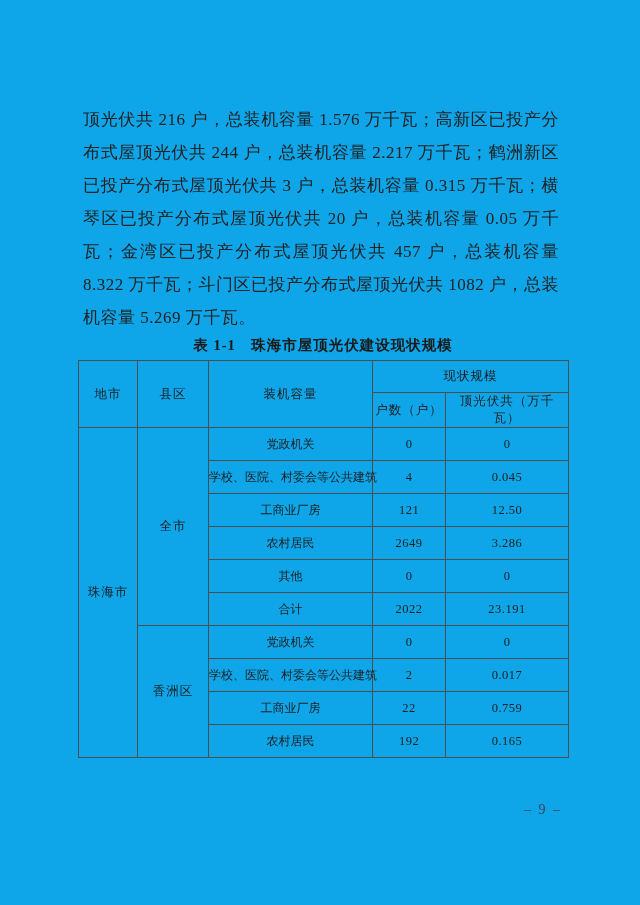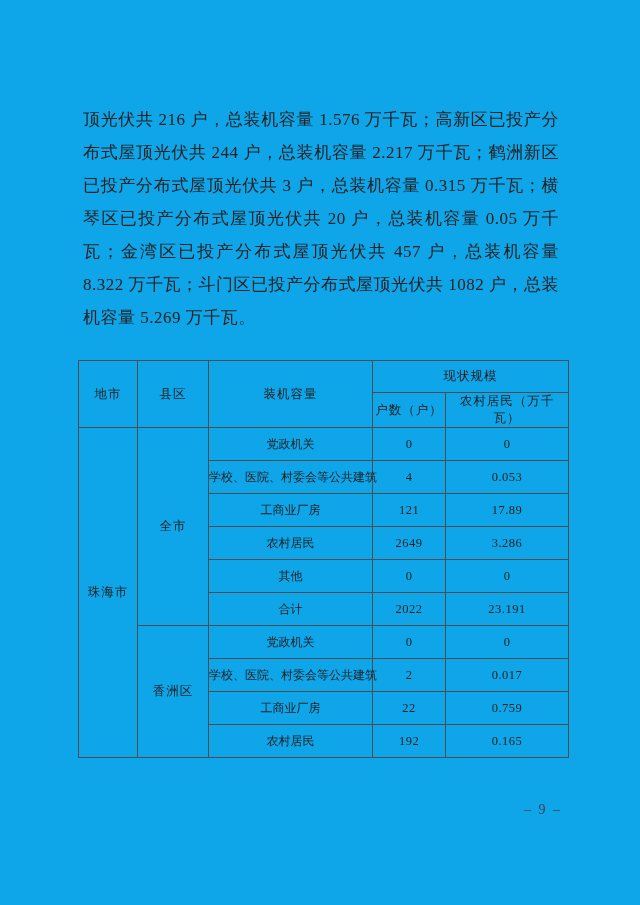--- a/index.html
+++ b/index.html
@@ -74,58 +74,59 @@
     color: #3f3f4f;
   }
 </style>
 </head>
 <body>
 
 <div class="page">
 
   <p class="para">顶光伏共 216 户，总装机容量 1.576 万千瓦；高新区已投产分布式屋顶光伏共 244 户，总装机容量 2.217 万千瓦；鹤洲新区已投产分布式屋顶光伏共 3 户，总装机容量 0.315 万千瓦；横琴区已投产分布式屋顶光伏共 20 户，总装机容量 0.05 万千瓦；金湾区已投产分布式屋顶光伏共 457 户，总装机容量 8.322 万千瓦；斗门区已投产分布式屋顶光伏共 1082 户，总装机容量 5.269 万千瓦。</p>
 
+  <div class="table-title">表 1-1　珠海市屋顶光伏建设现状规模</div>
 
   <table class="doc-table">
     <colgroup>
       <col style="width:59px">
       <col style="width:71px">
       <col style="width:164px">
       <col style="width:73px">
       <col style="width:123px">
     </colgroup>
     <thead>
       <tr class="hrow1">
         <th rowspan="2">地市</th>
         <th rowspan="2">县区</th>
         <th rowspan="2">装机容量</th>
         <th colspan="2">现状规模</th>
       </tr>
       <tr class="hrow2">
         <th>户数（户）</th>
-        <th>农村居民（万千瓦）</th>
+        <th>顶光伏共（万千瓦）</th>
       </tr>
     </thead>
     <tbody>
         <tr>
           <td rowspan="10">珠海市</td>
           <td rowspan="6">全市</td>
           <td class="cell-roof">党政机关</td>
           <td class="cell-num">0</td>
           <td class="cell-num">0</td>
         </tr>
         <tr>
           <td class="cell-roof">学校、医院、村委会等公共建筑</td>
           <td class="cell-num">4</td>
-          <td class="cell-num">0.053</td>
+          <td class="cell-num">0.045</td>
         </tr>
         <tr>
           <td class="cell-roof">工商业厂房</td>
           <td class="cell-num">121</td>
-          <td class="cell-num">17.89</td>
+          <td class="cell-num">12.50</td>
         </tr>
         <tr>
           <td class="cell-roof">农村居民</td>
           <td class="cell-num">2649</td>
           <td class="cell-num">3.286</td>
         </tr>
         <tr>
           <td class="cell-roof">其他</td>
           <td class="cell-num">0</td>
           <td class="cell-num">0</td>

